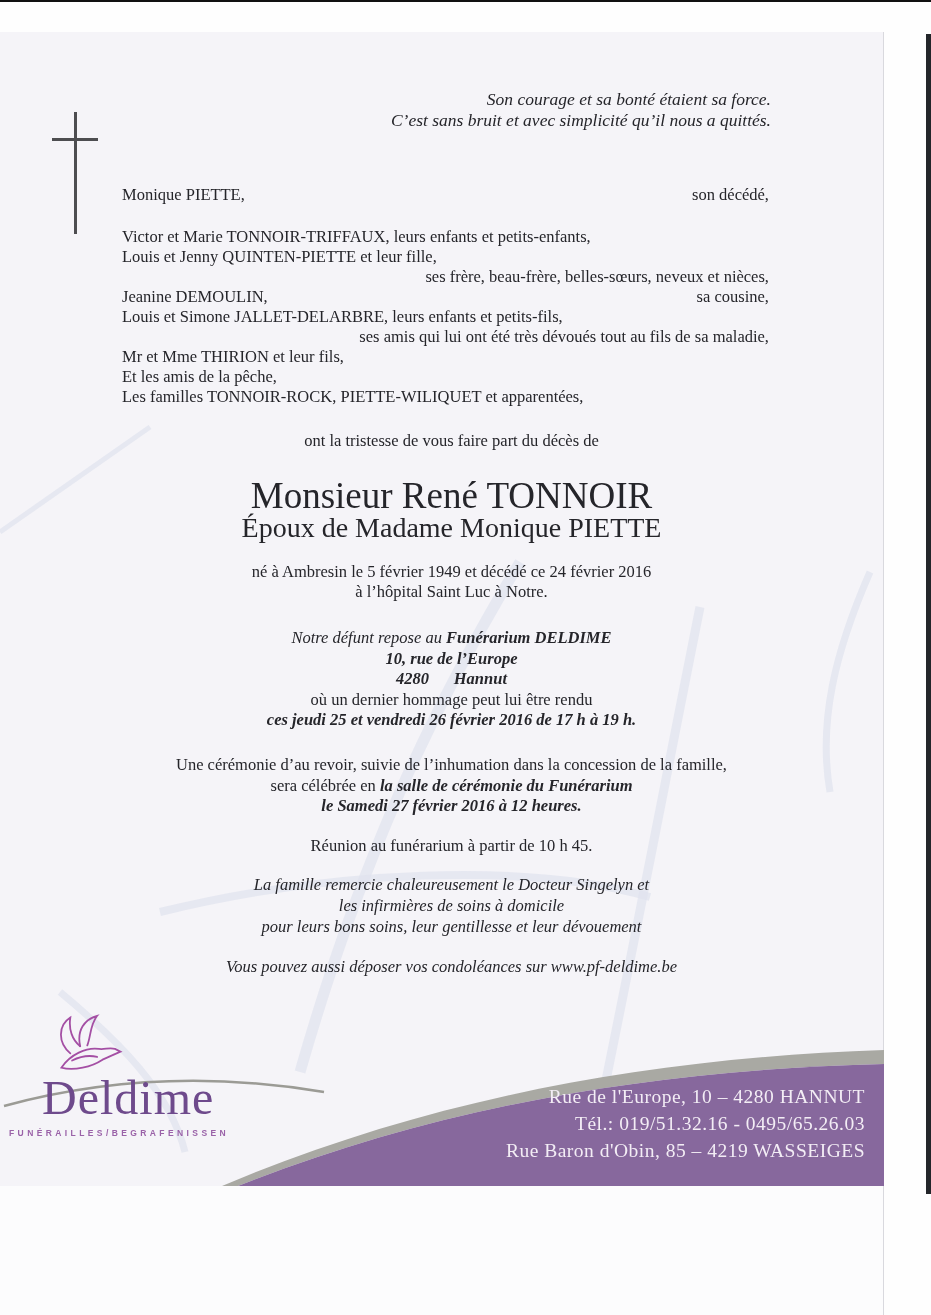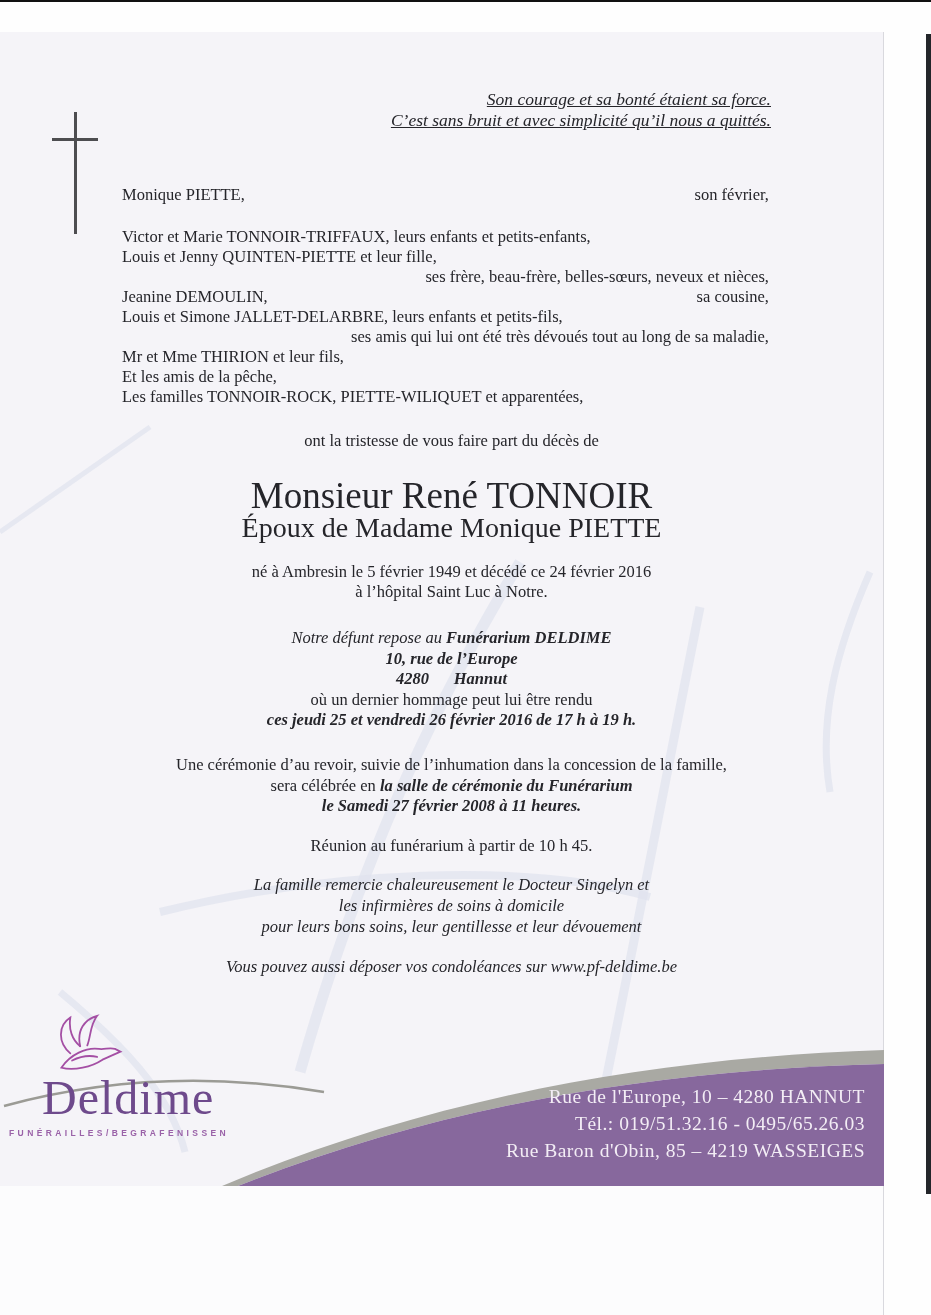--- a/index.html
+++ b/index.html
@@ -20,21 +20,21 @@
   .page{position:absolute;left:0;top:32px;width:884px;height:1283px;background:var(--paper);
         border-right:1px solid #d9d9de;}
   .watermark{position:absolute;left:0;top:0;width:884px;height:1283px;pointer-events:none;}
   .watermark path{fill:none;stroke:var(--watermark);opacity:.7;}
   
   .cross{position:absolute;left:52px;top:80px;width:50px;height:122px;}
   .cross .v{position:absolute;left:22px;top:0;width:3px;height:122px;background:#4d4d50;}
   .cross .h{position:absolute;left:0;top:26px;width:46px;height:3px;background:#4d4d50;}
   
   .quote{position:absolute;right:112px;top:57px;text-align:right;font-style:italic;
-         font-size:17.5px;line-height:21px;text-decoration:underline;}
+         font-size:17.5px;line-height:21px;}
   .family{position:absolute;left:122px;right:114px;top:153px;font-size:16.5px;line-height:20px;}
   .fam-row{display:flex;justify-content:space-between;white-space:nowrap;}
   .fam-row .r{margin-left:auto;text-align:right;}
   .spacer{height:22px;}
   .centered{position:absolute;left:20px;right:0;text-align:center;}
   .announce{top:399px;font-size:16.5px;}
   .title{top:444px;font-size:37px;line-height:40px;}
   .subtitle{top:480px;font-size:28px;line-height:32px;}
   .birth{top:530px;font-size:16.5px;line-height:20px;}
   .repose{top:596px;font-size:16.5px;line-height:20.5px;font-style:italic;}
@@ -83,41 +83,41 @@
   </div>
 
   <div class="quote">
     <div>Son courage et sa bonté étaient sa force.</div>
     <div>C’est sans bruit et avec simplicité qu’il nous a quittés.</div>
   </div>
 
   <div class="family">
     <div class="fam-row">
       <span>Monique PIETTE,</span>
-      <span class="r">son février,</span>
+      <span class="r">son décédé,</span>
     </div>
     <div class="spacer"></div>
     <div class="fam-row">
       <span>Victor et Marie TONNOIR-TRIFFAUX, leurs enfants et petits-enfants,</span>
     </div>
     <div class="fam-row">
       <span>Louis et Jenny QUINTEN-PIETTE et leur fille,</span>
     </div>
     <div class="fam-row">
       <span class="r">ses frère, beau-frère, belles-sœurs, neveux et nièces,</span>
     </div>
     <div class="fam-row">
       <span>Jeanine DEMOULIN,</span>
       <span class="r">sa cousine,</span>
     </div>
     <div class="fam-row">
       <span>Louis et Simone JALLET-DELARBRE, leurs enfants et petits-fils,</span>
     </div>
     <div class="fam-row">
-      <span class="r">ses amis qui lui ont été très dévoués tout au long de sa maladie,</span>
+      <span class="r">ses amis qui lui ont été très dévoués tout au fils de sa maladie,</span>
     </div>
     <div class="fam-row">
       <span>Mr et Mme THIRION et leur fils,</span>
     </div>
     <div class="fam-row">
       <span>Et les amis de la pêche,</span>
     </div>
     <div class="fam-row">
       <span>Les familles TONNOIR-ROCK, PIETTE-WILIQUET et apparentées,</span>
     </div>
@@ -137,21 +137,21 @@
     <div><span>Notre défunt repose au </span><span class="bi">Funérarium DELDIME</span></div>
     <div class="bi">10, rue de l’Europe</div>
     <div class="bi">4280&nbsp;&nbsp;&nbsp;&nbsp;&nbsp;&nbsp;Hannut</div>
     <div class="up">où un dernier hommage peut lui être rendu</div>
     <div class="bi">ces jeudi 25 et vendredi 26 février 2016 de 17 h à 19 h.</div>
   </div>
 
   <div class="centered ceremony">
     <div>Une cérémonie d’au revoir, suivie de l’inhumation dans la concession de la famille,</div>
     <div><span>sera célébrée en </span><span class="bi">la salle de cérémonie du Funérarium</span></div>
-    <div class="bi">le Samedi 27 février 2008 à 11 heures.</div>
+    <div class="bi">le Samedi 27 février 2016 à 12 heures.</div>
   </div>
 
   <div class="centered reunion">Réunion au funérarium à partir de 10 h 45.</div>
 
   <div class="centered thanks">
     <div>La famille remercie chaleureusement le Docteur Singelyn et</div>
     <div>les infirmières de soins à domicile</div>
     <div>pour leurs bons soins, leur gentillesse et leur dévouement</div>
   </div>
 

